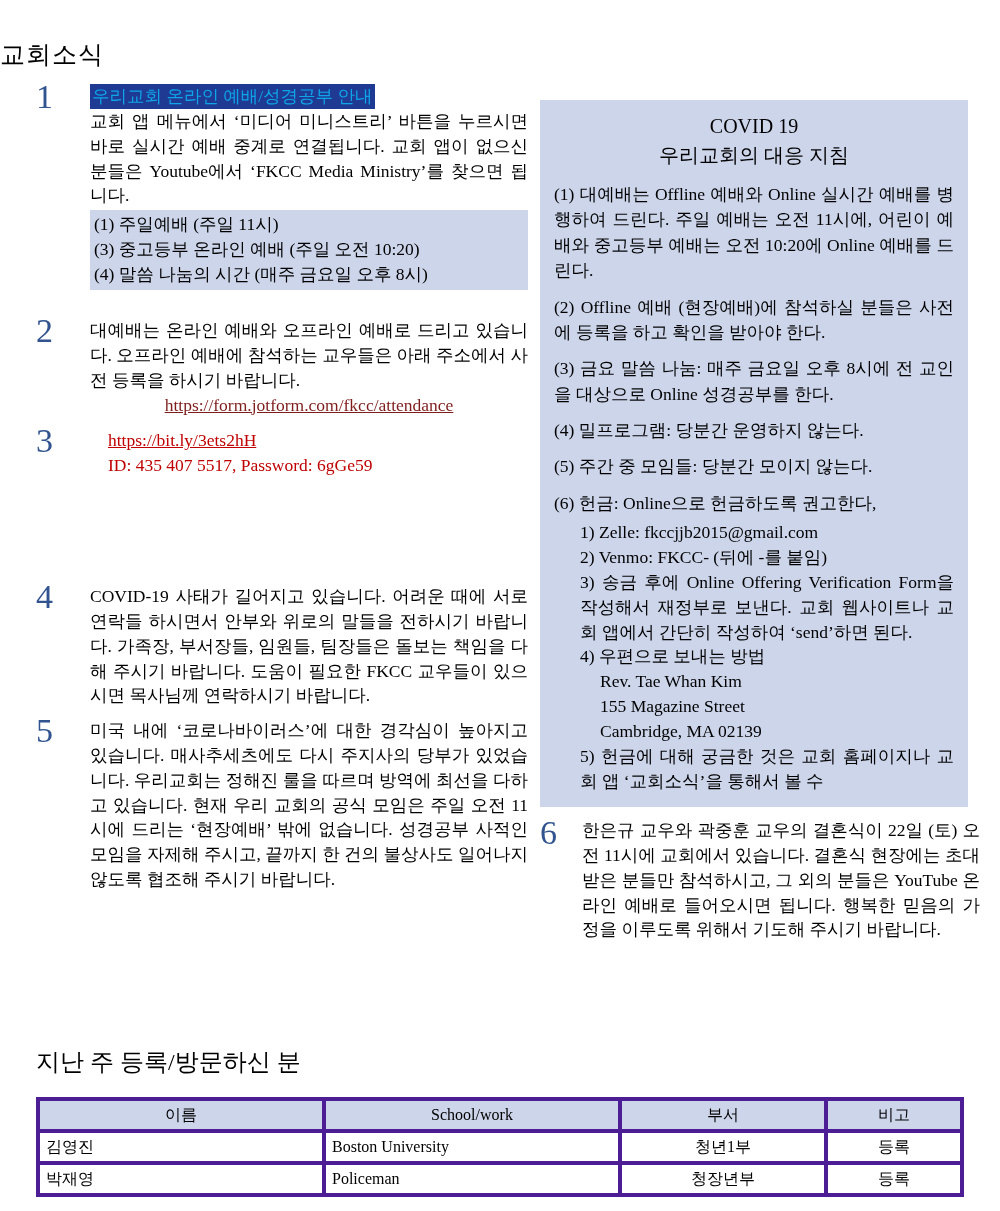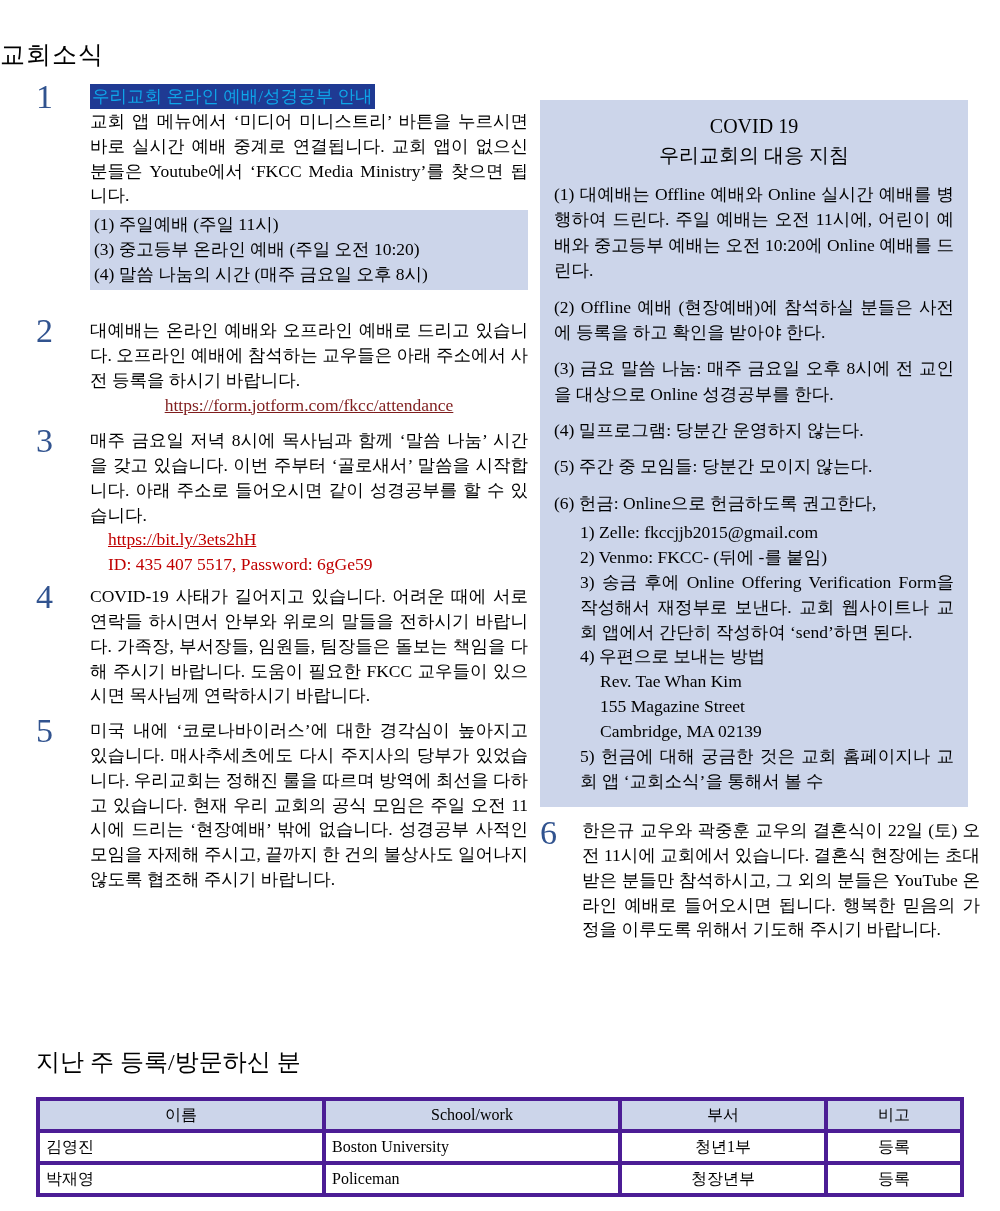--- a/index.html
+++ b/index.html
@@ -189,21 +189,20 @@
       <div class="num">2</div>
       <div class="body-txt">
         <div>대예배는 온라인 예배와 오프라인 예배로 드리고 있습니다. 오프라인 예배에 참석하는 교우들은 아래 주소에서 사전 등록을 하시기 바랍니다.</div>
         <a class="url" href="#">https://form.jotform.com/fkcc/attendance</a>
       </div>
     </div>
 
     <div class="item" style="min-height:150px;">
       <div class="num">3</div>
       <div class="body-txt">
-        <div>매주 금요일 저녁 8시에 목사님과 함께 ‘말씀 나눔’ 시간을 갖고 있습니다. 이번 주부터 ‘골로새서’ 말씀을 시작합니다. 아래 주소로 들어오시면 같이 성경공부를 할 수 있습니다.</div>
         <a class="url-left" href="#">https://bit.ly/3ets2hH</a>
         <span class="url-left">ID: 435 407 5517, Password: 6gGe59</span>
       </div>
     </div>
 
     <div class="item" style="min-height:128px;">
       <div class="num">4</div>
       <div class="body-txt">COVID-19 사태가 길어지고 있습니다. 어려운 때에 서로 연락들 하시면서 안부와 위로의 말들을 전하시기 바랍니다. 가족장, 부서장들, 임원들, 팀장들은 돌보는 책임을 다해 주시기 바랍니다. 도움이 필요한 FKCC 교우들이 있으시면 목사님께 연락하시기 바랍니다.</div>
     </div>
 

